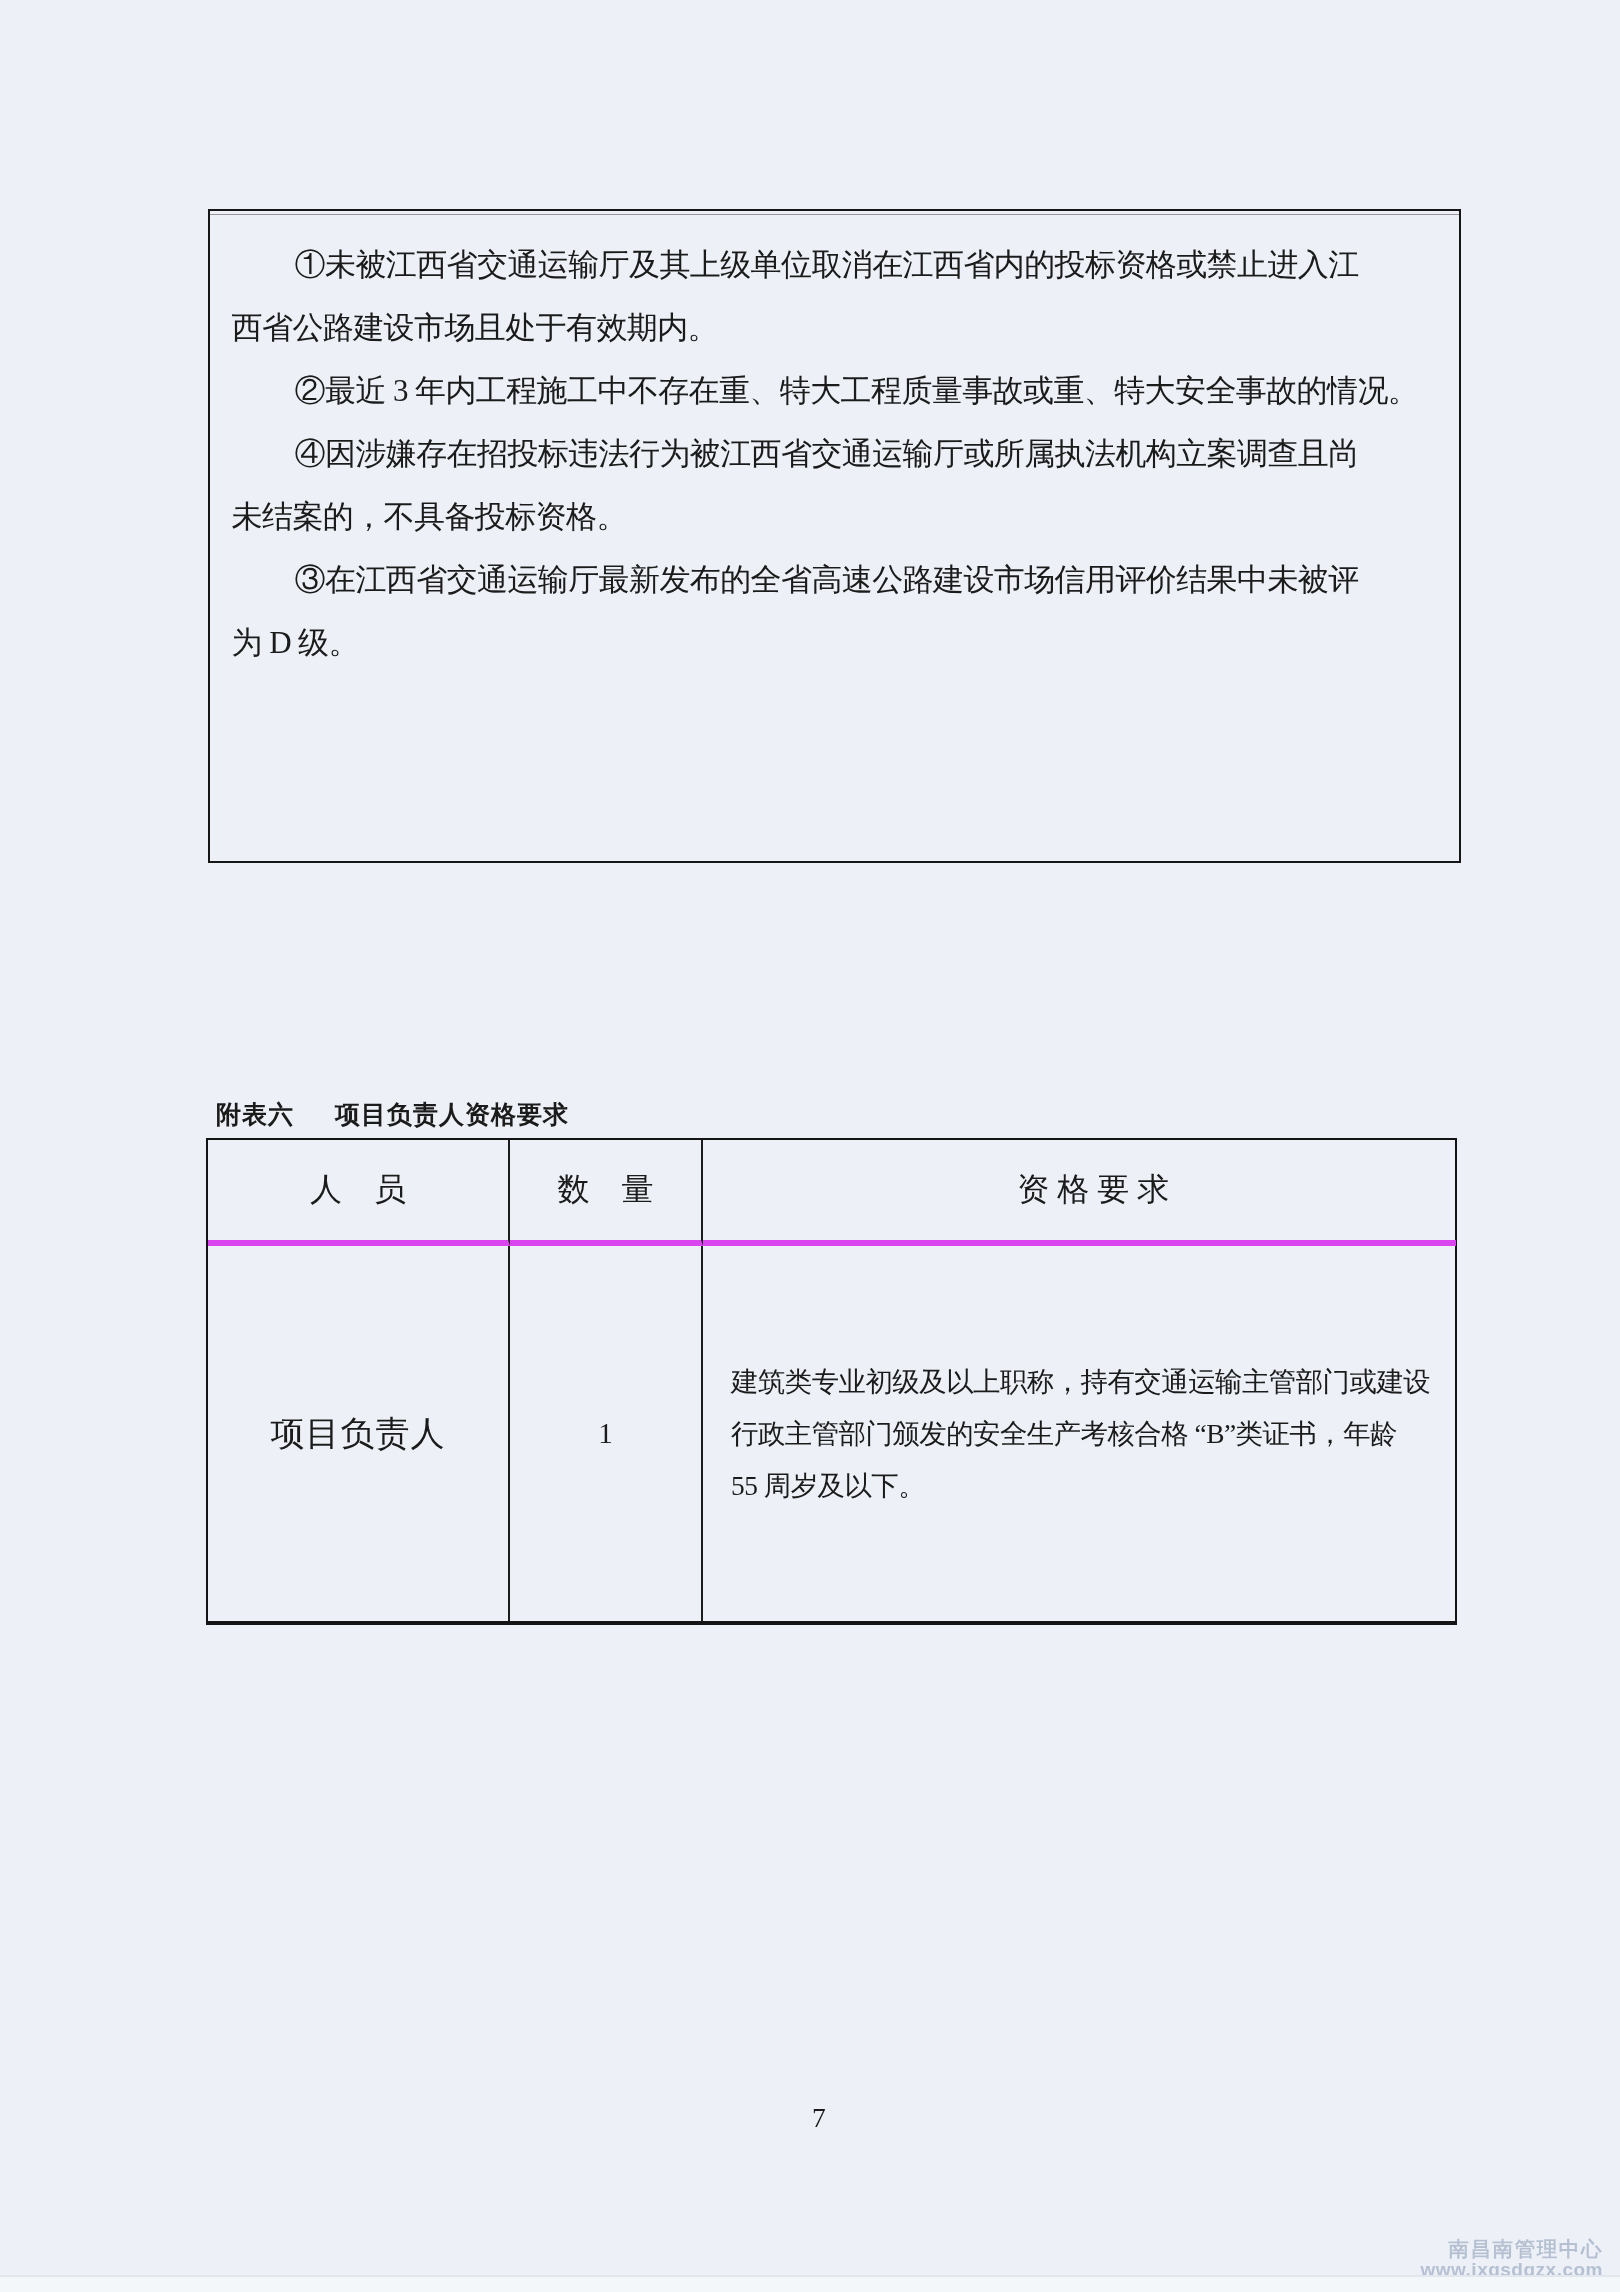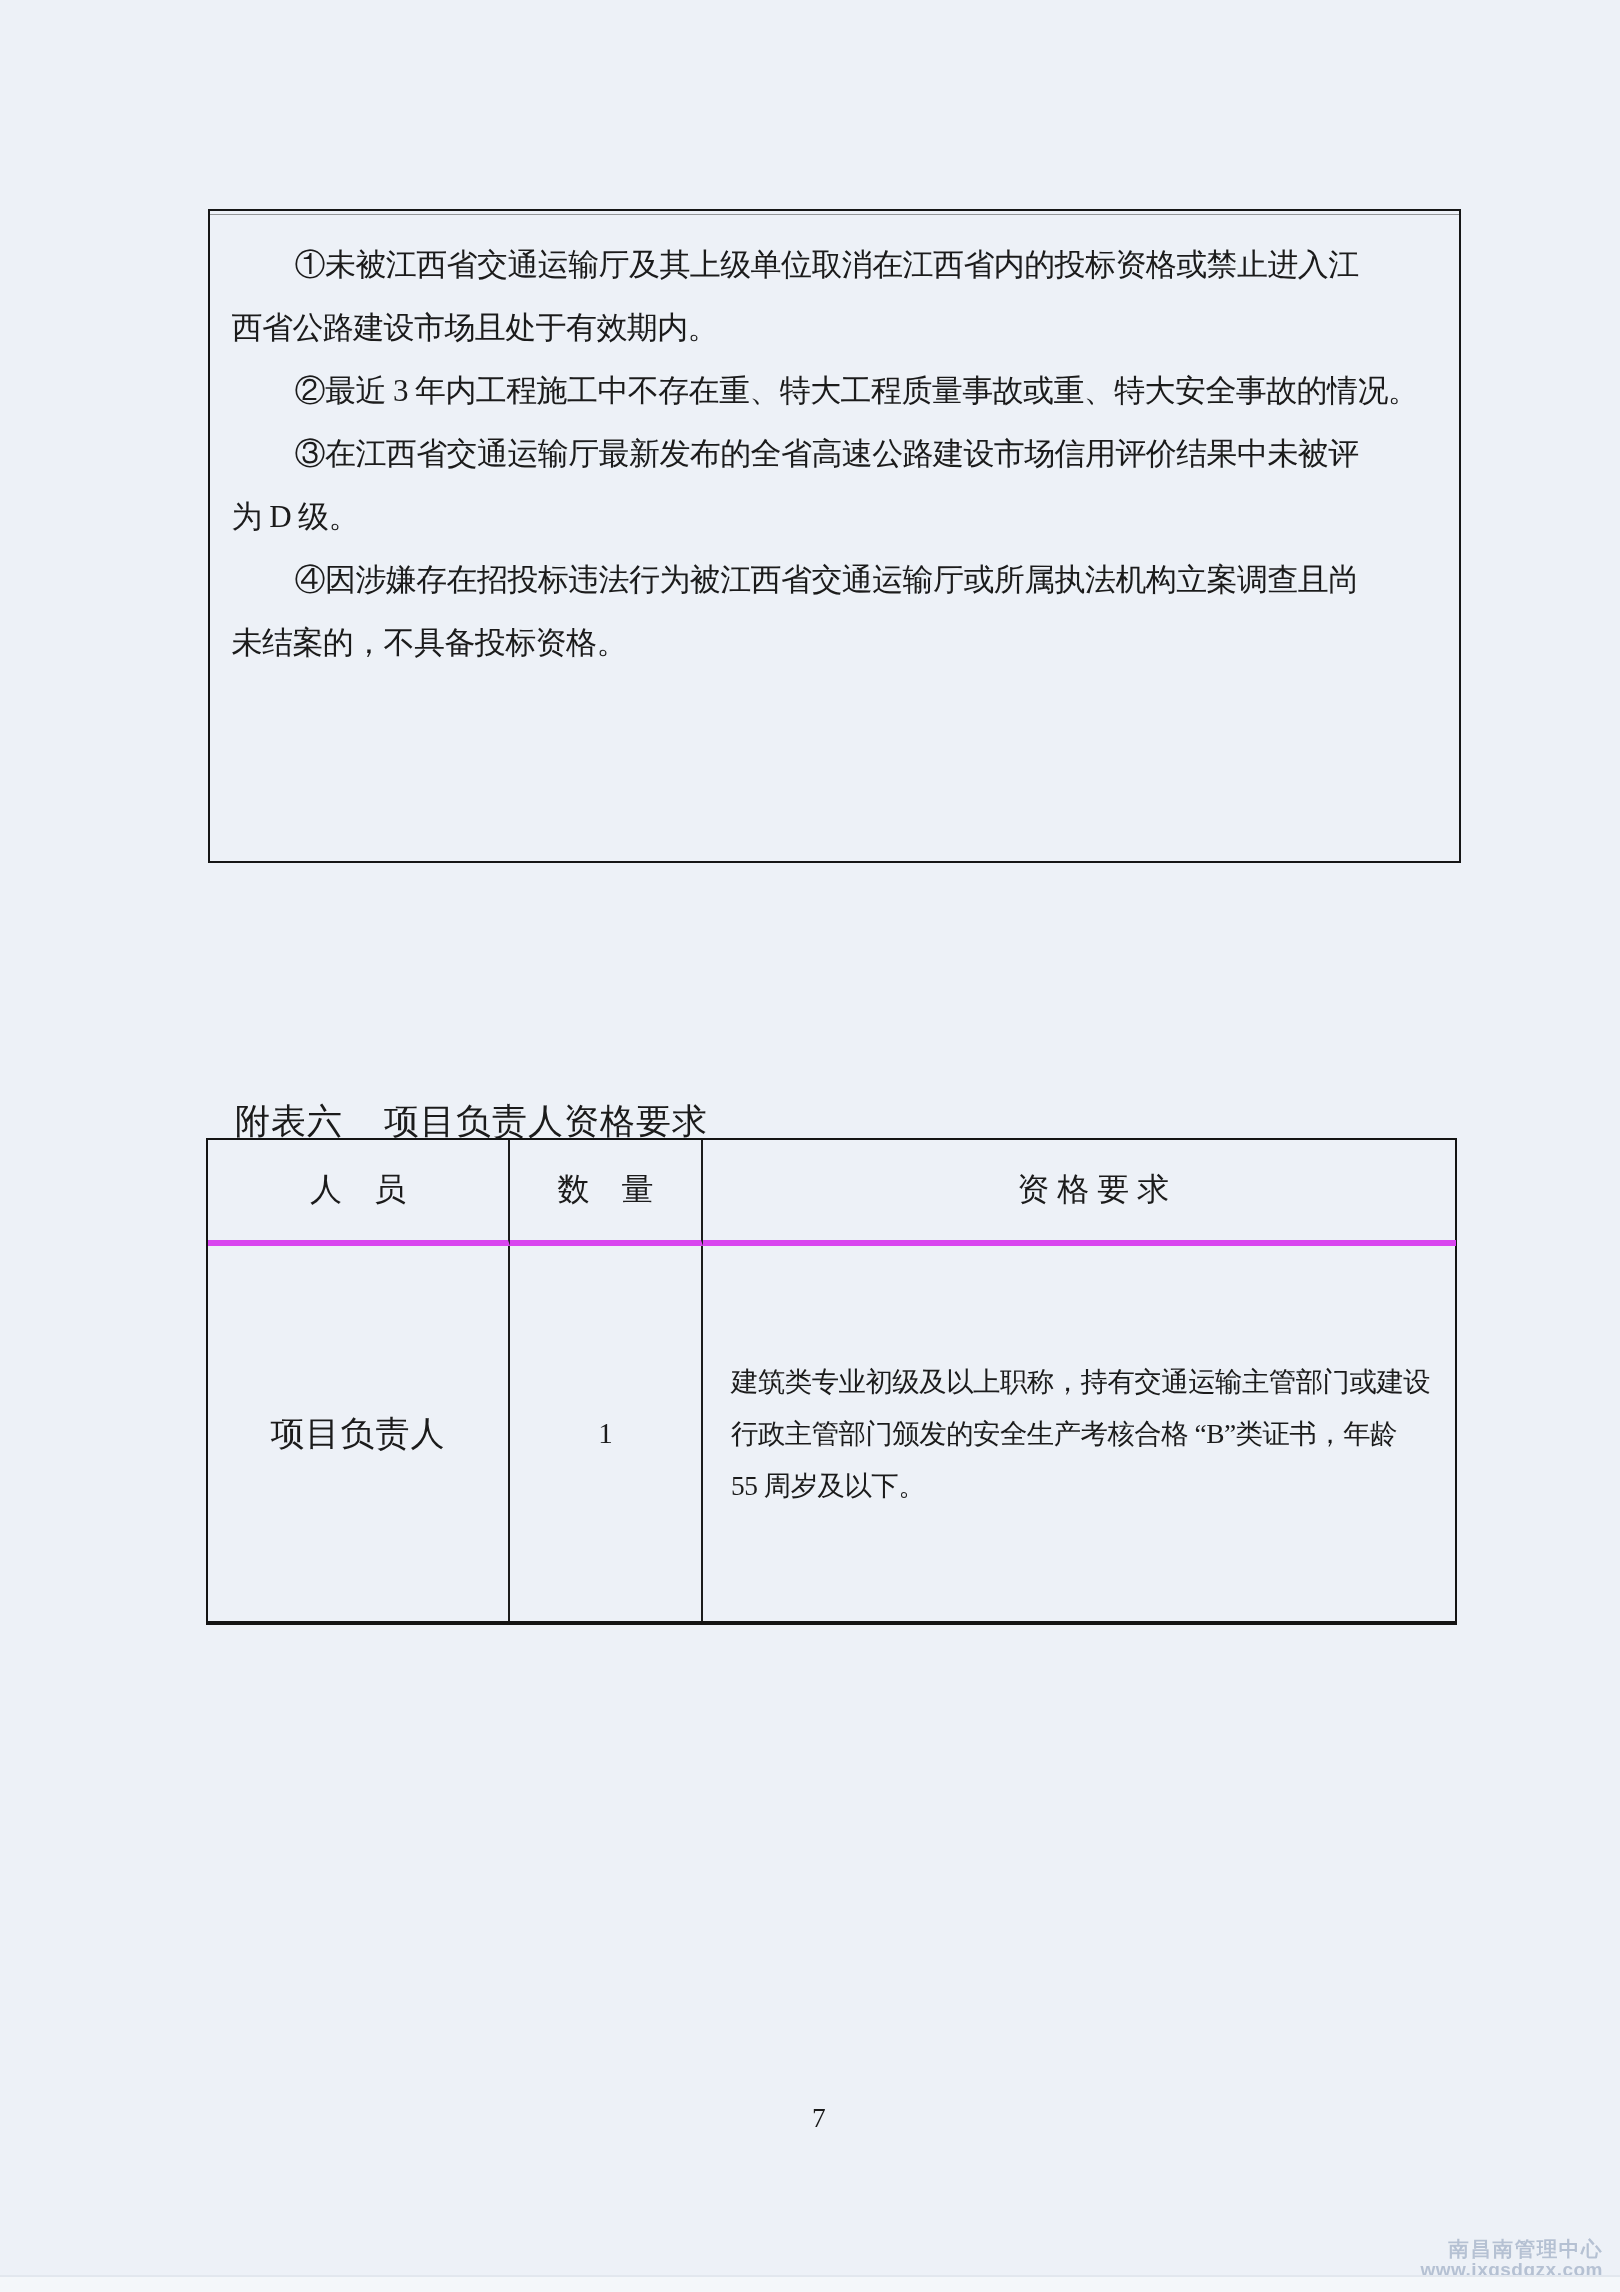--- a/index.html
+++ b/index.html
@@ -49,25 +49,25 @@
     font-weight: bold;
     font-size: 30px;
     line-height: 56px;
     letter-spacing: -0.6px;
     white-space: nowrap;
   }
 
   
   .table-title {
     position: absolute;
-    left: 235px;
+    left: 216px;
     top: 1098px;
     font-family: "Liberation Sans", "DejaVu Sans", sans-serif;
-    font-weight: normal;
-    font-size: 35px;
+    font-weight: bold;
+    font-size: 25px;
     letter-spacing: 1px;
     white-space: nowrap;
   }
   .table-title .gap { display: inline-block; width: 41px; }
 
   .req-table {
     position: absolute;
     left: 206px;
     top: 1138px;
     width: 1251px;
@@ -158,26 +158,26 @@
 
   <div class="qual-box">
     <div class="qp">
       <div class="line first">①未被江西省交通运输厅及其上级单位取消在江西省内的投标资格或禁止进入江</div>
       <div class="line">西省公路建设市场且处于有效期内。</div>
     </div>
     <div class="qp">
       <div class="line first">②最近 3 年内工程施工中不存在重、特大工程质量事故或重、特大安全事故的情况。</div>
     </div>
     <div class="qp">
+      <div class="line first">④因涉嫌存在招投标违法行为被江西省交通运输厅或所属执法机构立案调查且尚</div>
+      <div class="line">未结案的，不具备投标资格。</div>
+    </div>
+    <div class="qp">
       <div class="line first">③在江西省交通运输厅最新发布的全省高速公路建设市场信用评价结果中未被评</div>
       <div class="line">为 D 级。</div>
-    </div>
-    <div class="qp">
-      <div class="line first">④因涉嫌存在招投标违法行为被江西省交通运输厅或所属执法机构立案调查且尚</div>
-      <div class="line">未结案的，不具备投标资格。</div>
     </div>
   </div>
 
   <div class="table-title">
     <span>附表六</span><span class="gap"></span><span>项目负责人资格要求</span>
   </div>
 
   <div class="req-table">
     <div class="cell header">人　员</div>
     <div class="cell header">数　量</div>

